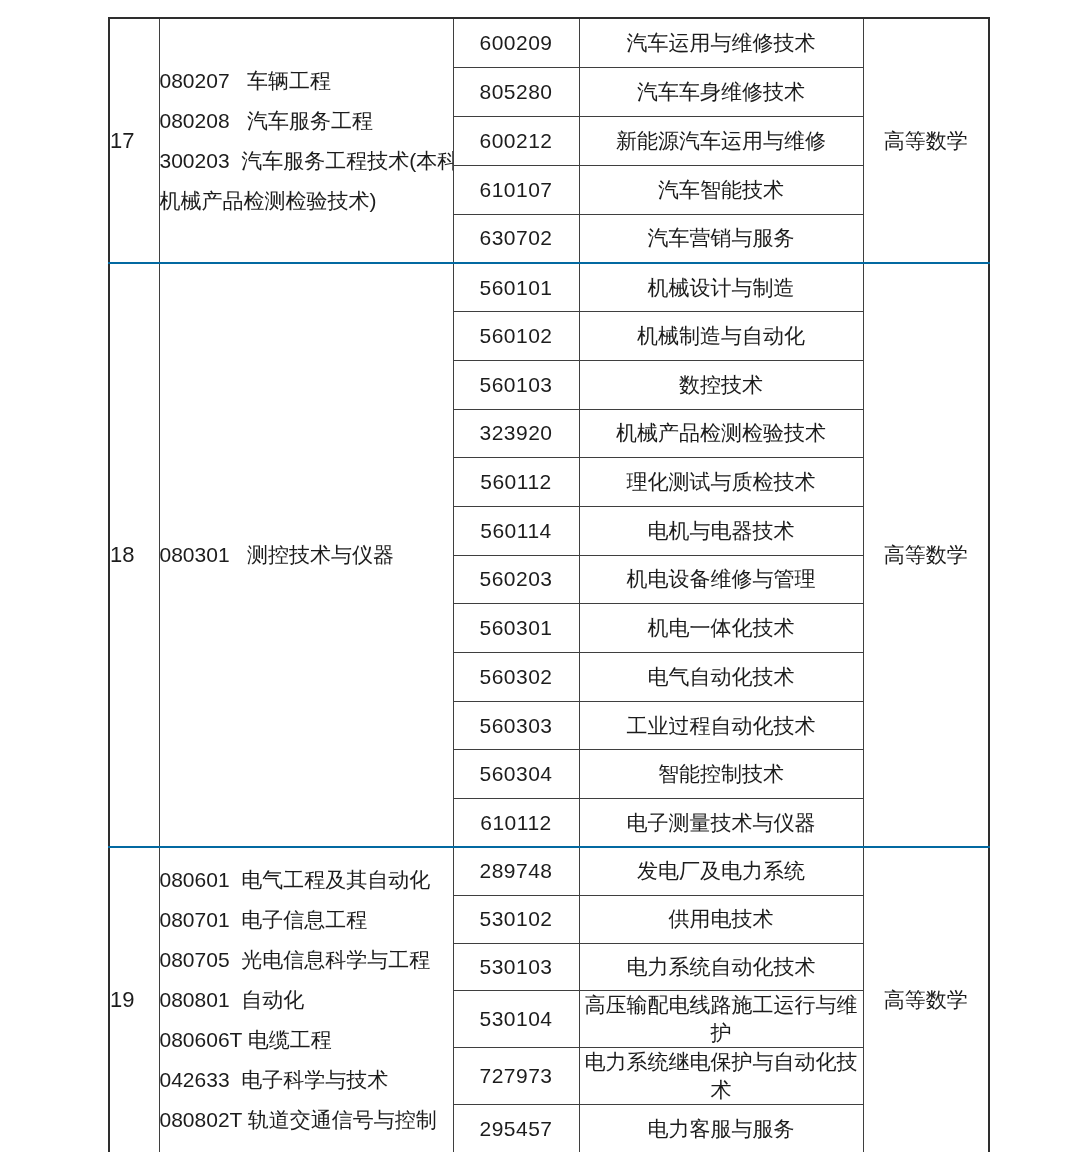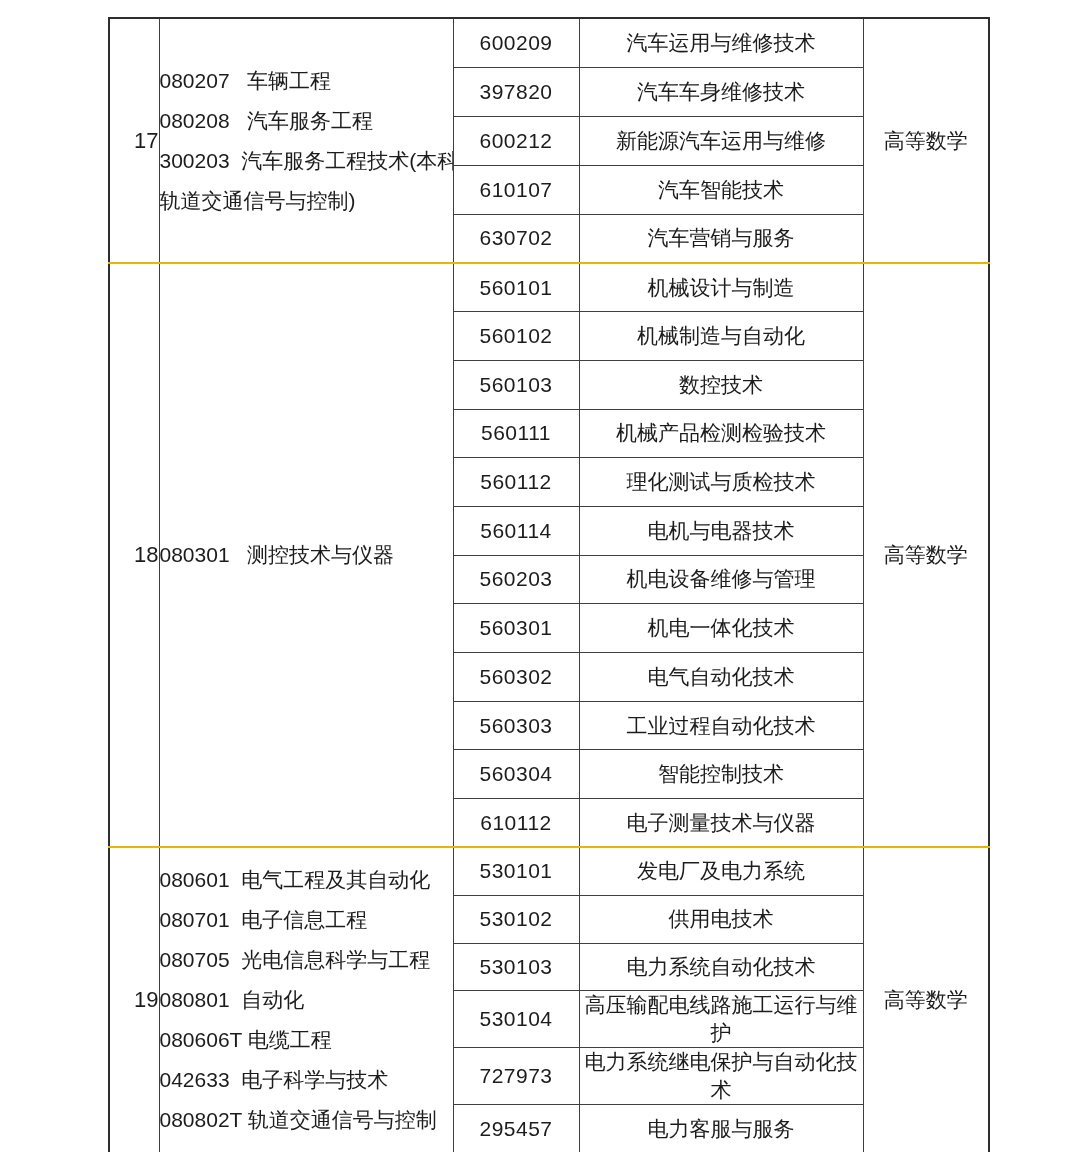--- a/index.html
+++ b/index.html
@@ -27,28 +27,28 @@
     table-layout: fixed;
     font-size: 21px;
   }
   table.majors td {
     border: 1px solid #3f3f3f;
     padding: 0;
     vertical-align: middle;
     overflow: hidden;
   }
   table.majors { border: 2px solid #2e2e2e; }
-  tr.block-sep td { border-top: 2px solid #eab308; }
+  tr.block-sep td { border-top: 2px solid #0369a1; }
 
   tbody.b17 tr { height: 49px; }
   tbody.b18 tr { height: 48.7px; }
   tbody.b19 tr { height: 47.9px; }
 
   td.rowno {
-    text-align: right;
+    text-align: left;
     font-size: 22px;
   }
   td.undergrad {
     padding: 2px 2px 2px 3px;
     margin-top: 12px;
   }
   td.undergrad .uline {
     white-space: pre;
     line-height: 40px;
     font-size: 21px;
@@ -79,28 +79,28 @@
       <col style="width:126px">
     </colgroup>
 
     <tbody class="b17">
       <tr>
         <td class="rowno" rowspan="5">17</td>
         <td class="undergrad" rowspan="5">
           <div class="uline">080207   车辆工程</div>
           <div class="uline">080208   汽车服务工程</div>
           <div class="uline">300203  汽车服务工程技术(本科</div>
-          <div class="uline">轨道交通信号与控制)</div>
+          <div class="uline">机械产品检测检验技术)</div>
         </td>
         <td class="code">600209</td>
         <td class="vname">汽车运用与维修技术</td>
         <td class="exam" rowspan="5">高等数学</td>
       </tr>
       <tr>
-        <td class="code">397820</td>
+        <td class="code">805280</td>
         <td class="vname">汽车车身维修技术</td>
       </tr>
       <tr>
         <td class="code">600212</td>
         <td class="vname">新能源汽车运用与维修</td>
       </tr>
       <tr>
         <td class="code">610107</td>
         <td class="vname">汽车智能技术</td>
       </tr>
@@ -122,21 +122,21 @@
       </tr>
       <tr>
         <td class="code">560102</td>
         <td class="vname">机械制造与自动化</td>
       </tr>
       <tr>
         <td class="code">560103</td>
         <td class="vname">数控技术</td>
       </tr>
       <tr>
-        <td class="code">560111</td>
+        <td class="code">323920</td>
         <td class="vname">机械产品检测检验技术</td>
       </tr>
       <tr>
         <td class="code">560112</td>
         <td class="vname">理化测试与质检技术</td>
       </tr>
       <tr>
         <td class="code">560114</td>
         <td class="vname">电机与电器技术</td>
       </tr>
@@ -171,21 +171,21 @@
         <td class="rowno" rowspan="6">19</td>
         <td class="undergrad" rowspan="6">
           <div class="uline">080601  电气工程及其自动化</div>
           <div class="uline">080701  电子信息工程</div>
           <div class="uline">080705  光电信息科学与工程</div>
           <div class="uline">080801  自动化</div>
           <div class="uline">080606T 电缆工程</div>
           <div class="uline">042633  电子科学与技术</div>
           <div class="uline">080802T 轨道交通信号与控制</div>
         </td>
-        <td class="code">530101</td>
+        <td class="code">289748</td>
         <td class="vname">发电厂及电力系统</td>
         <td class="exam" rowspan="6">高等数学</td>
       </tr>
       <tr>
         <td class="code">530102</td>
         <td class="vname">供用电技术</td>
       </tr>
       <tr>
         <td class="code">530103</td>
         <td class="vname">电力系统自动化技术</td>

